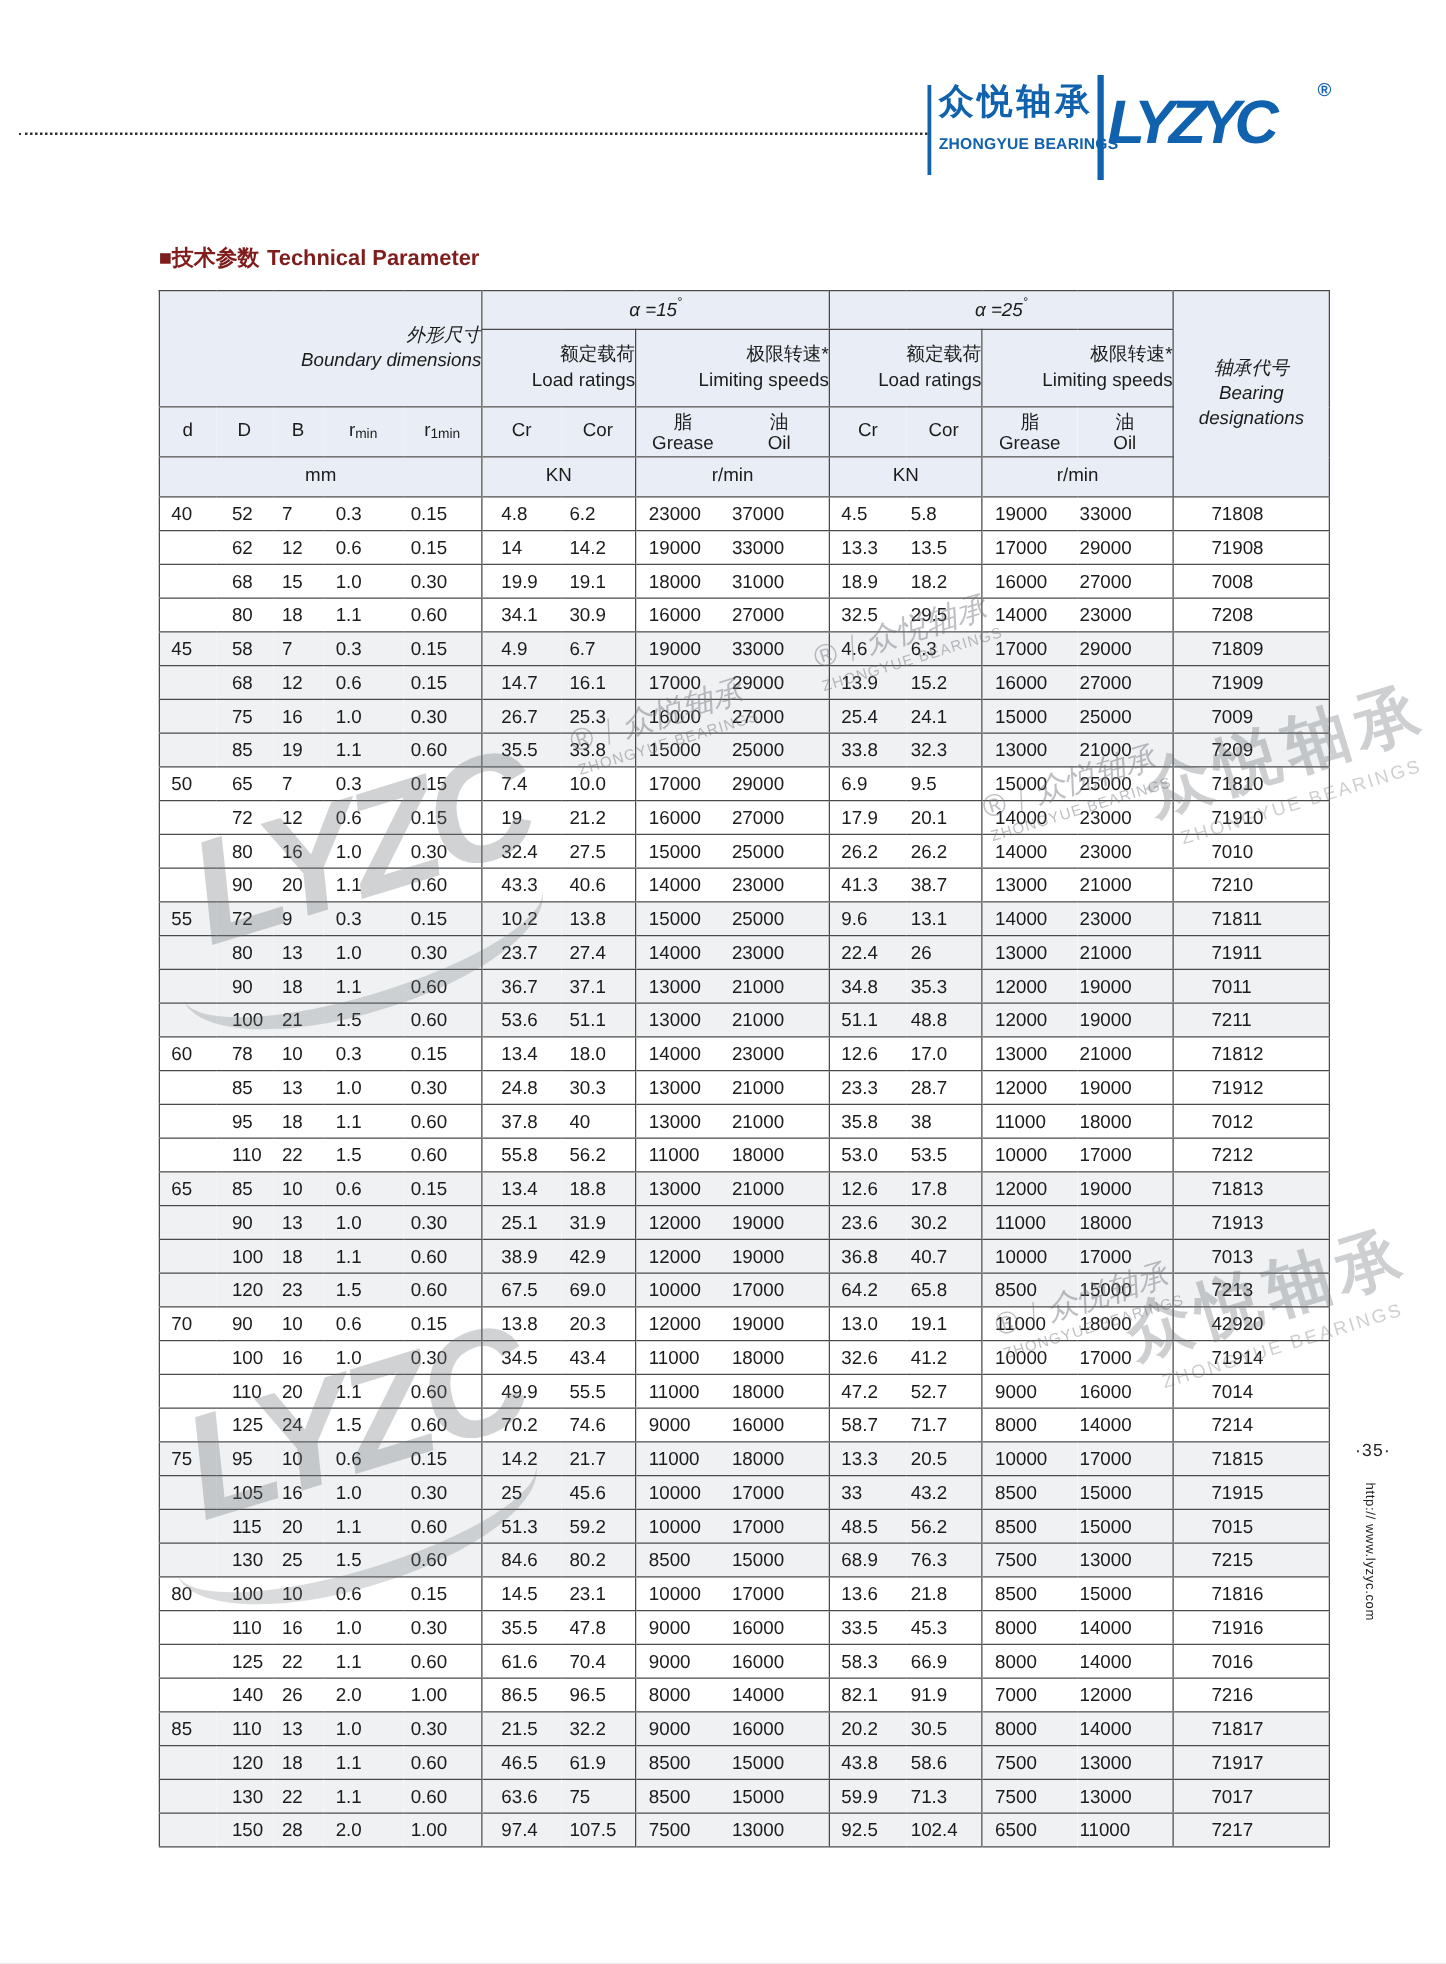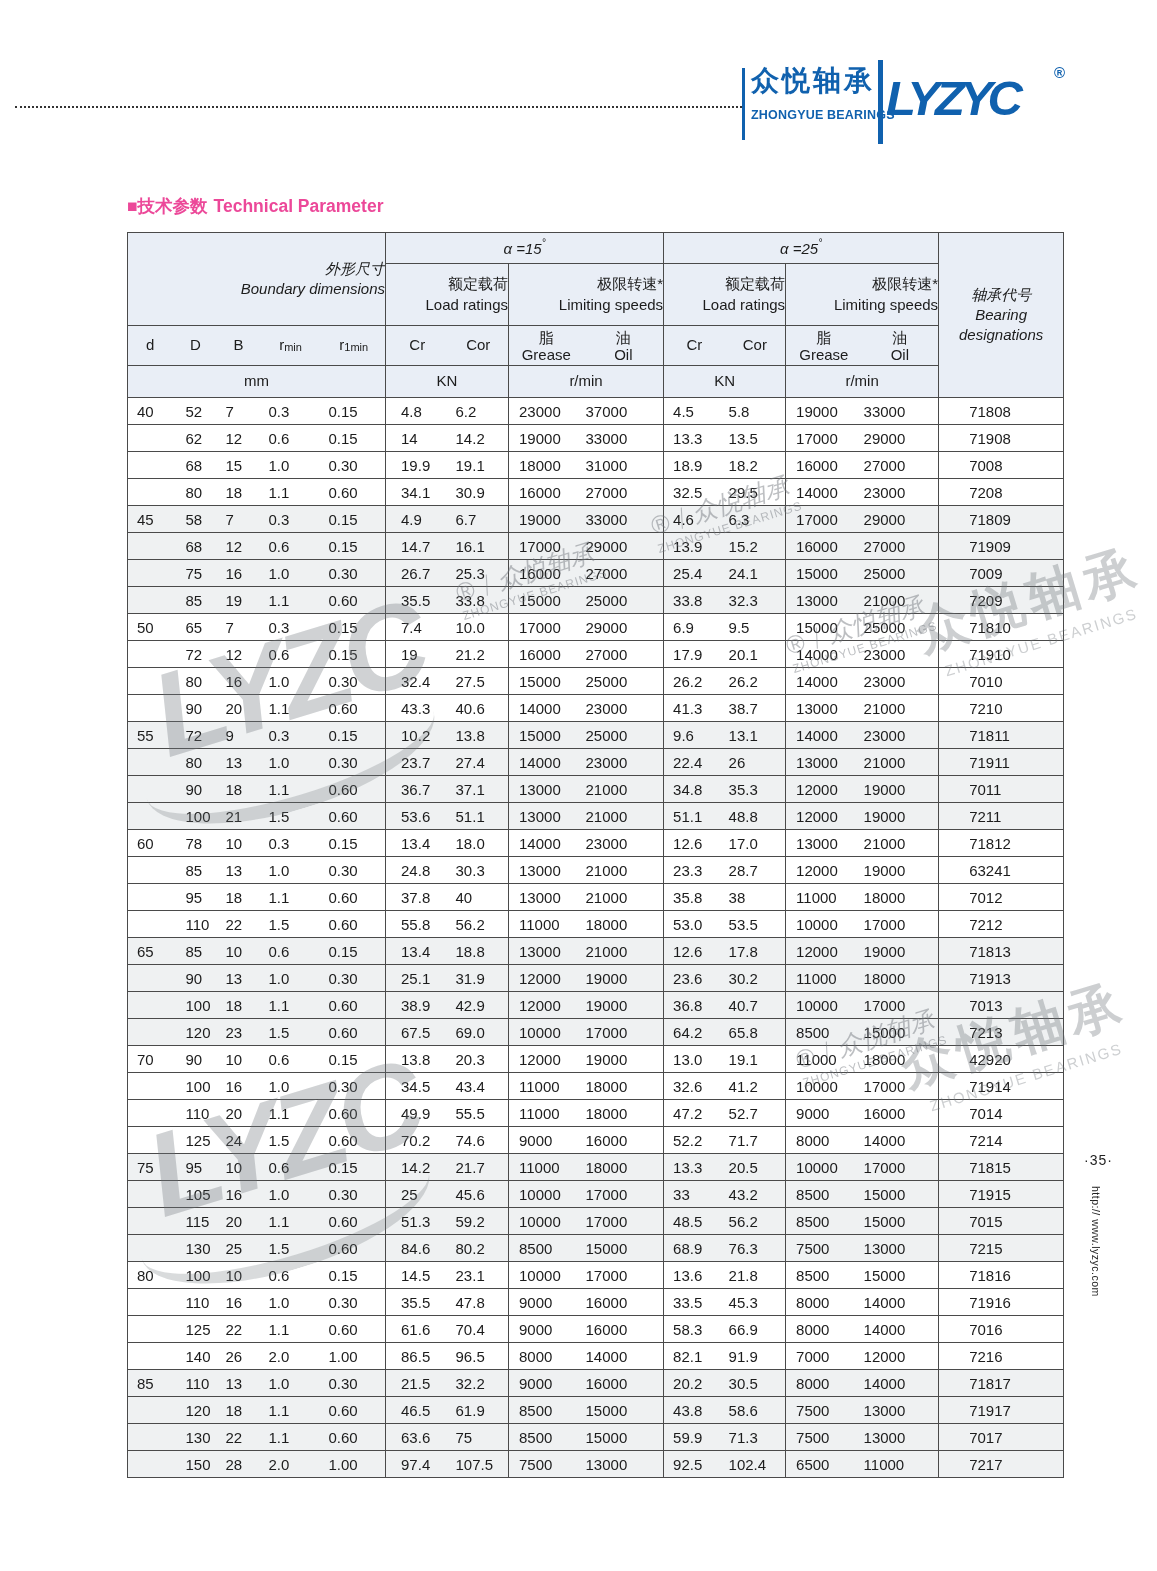--- a/index.html
+++ b/index.html
@@ -16,21 +16,21 @@
   .rule-dotted{position:absolute;left:15px;top:106px;width:727px;height:0;border-top:2px dotted #333;}
   .logo{position:absolute;left:742px;top:56px;width:360px;height:92px;}
   .logo-bar-thin{position:absolute;left:0;top:12px;width:3px;height:72px;background:var(--brand-blue);}
   .logo-cn{position:absolute;left:9px;top:6px;width:126px;font-size:28px;font-weight:bold;letter-spacing:3px;color:var(--brand-blue);white-space:nowrap;}
   .logo-en{position:absolute;left:9px;top:52px;font-size:12.5px;font-weight:bold;letter-spacing:.2px;color:var(--brand-blue);white-space:nowrap;}
   .logo-bar-thick{position:absolute;left:136px;top:4px;width:5px;height:84px;background:var(--brand-blue);}
   .logo-brand{position:absolute;left:144px;top:0px;font-size:49px;line-height:84px;font-style:italic;font-weight:900;letter-spacing:-5px;color:var(--brand-blue);}
   .logo-reg{position:absolute;left:312px;top:8px;font-size:15px;font-weight:bold;color:var(--brand-blue);}
 
   
-  .title{position:absolute;left:127px;top:194px;font-size:17.5px;color:#ec4899;}
+  .title{position:absolute;left:127px;top:194px;font-size:17.5px;color:#7f1d1d;}
   .title .cn{font-weight:bold;}
   .title .en{font-weight:bold;margin-left:6px;}
 
   
   .tblwrap{position:absolute;left:127px;top:232px;width:938px;}
   table{border-collapse:collapse;table-layout:fixed;width:936px;border:1.5px solid var(--border);}
   th,td{padding:0;font-weight:normal;color:#1c1c1c;overflow:hidden;white-space:nowrap;}
   thead th{background:var(--header-bg);border-bottom:1px solid var(--border);text-align:center;vertical-align:middle;font-size:15px;line-height:1.35;}
   .bl{border-left:1px solid var(--border);}
   tr.hA th{height:31px;font-style:italic;}
@@ -452,21 +452,21 @@
             <td class="c3">1.0</td>
             <td class="c4">0.30</td>
             <td class="c5">24.8</td>
             <td class="c6">30.3</td>
             <td class="c7">13000</td>
             <td class="c8">21000</td>
             <td class="c9">23.3</td>
             <td class="c10">28.7</td>
             <td class="c11">12000</td>
             <td class="c12">19000</td>
-            <td class="c13">63241</td>
+            <td class="c13">71912</td>
           </tr>
           <tr>
             <td class="c0"></td>
             <td class="c1">95</td>
             <td class="c2">18</td>
             <td class="c3">1.1</td>
             <td class="c4">0.60</td>
             <td class="c5">37.8</td>
             <td class="c6">40</td>
             <td class="c7">13000</td>
@@ -608,21 +608,21 @@
           <tr>
             <td class="c0"></td>
             <td class="c1">125</td>
             <td class="c2">24</td>
             <td class="c3">1.5</td>
             <td class="c4">0.60</td>
             <td class="c5">70.2</td>
             <td class="c6">74.6</td>
             <td class="c7">9000</td>
             <td class="c8">16000</td>
-            <td class="c9">52.2</td>
+            <td class="c9">58.7</td>
             <td class="c10">71.7</td>
             <td class="c11">8000</td>
             <td class="c12">14000</td>
             <td class="c13">7214</td>
           </tr>
           <tr class="shaded">
             <td class="c0">75</td>
             <td class="c1">95</td>
             <td class="c2">10</td>
             <td class="c3">0.6</td>

